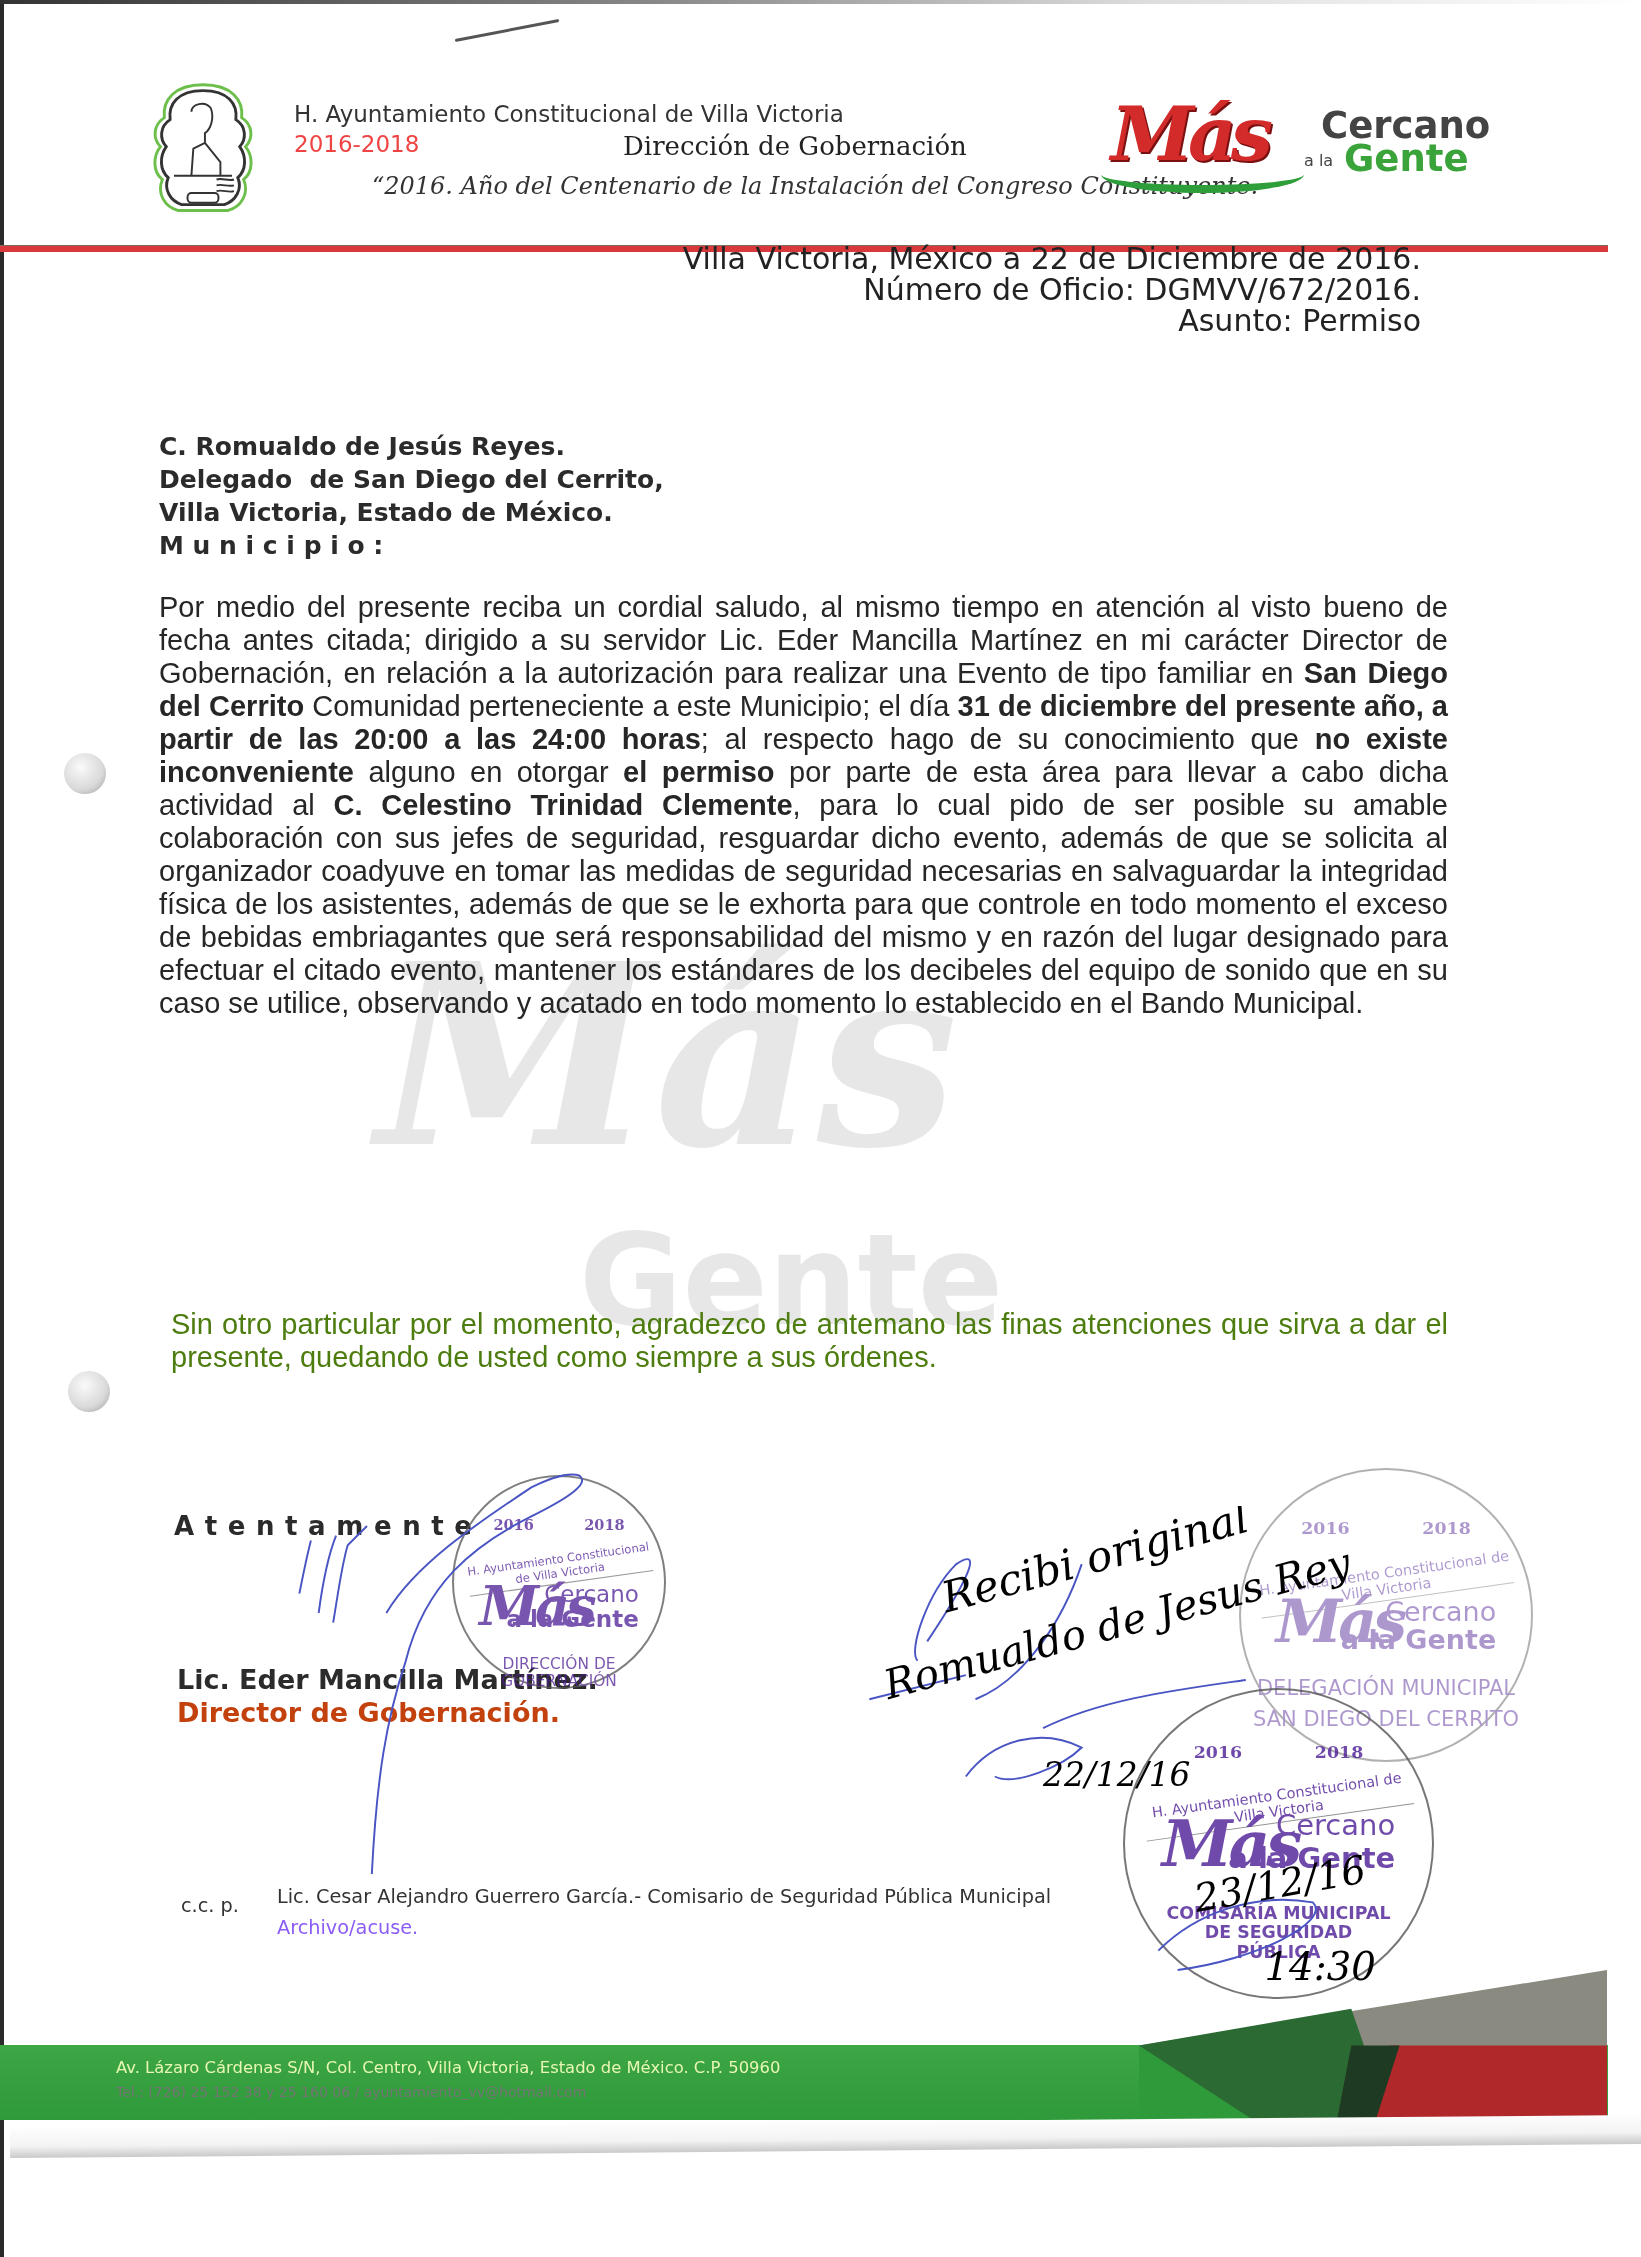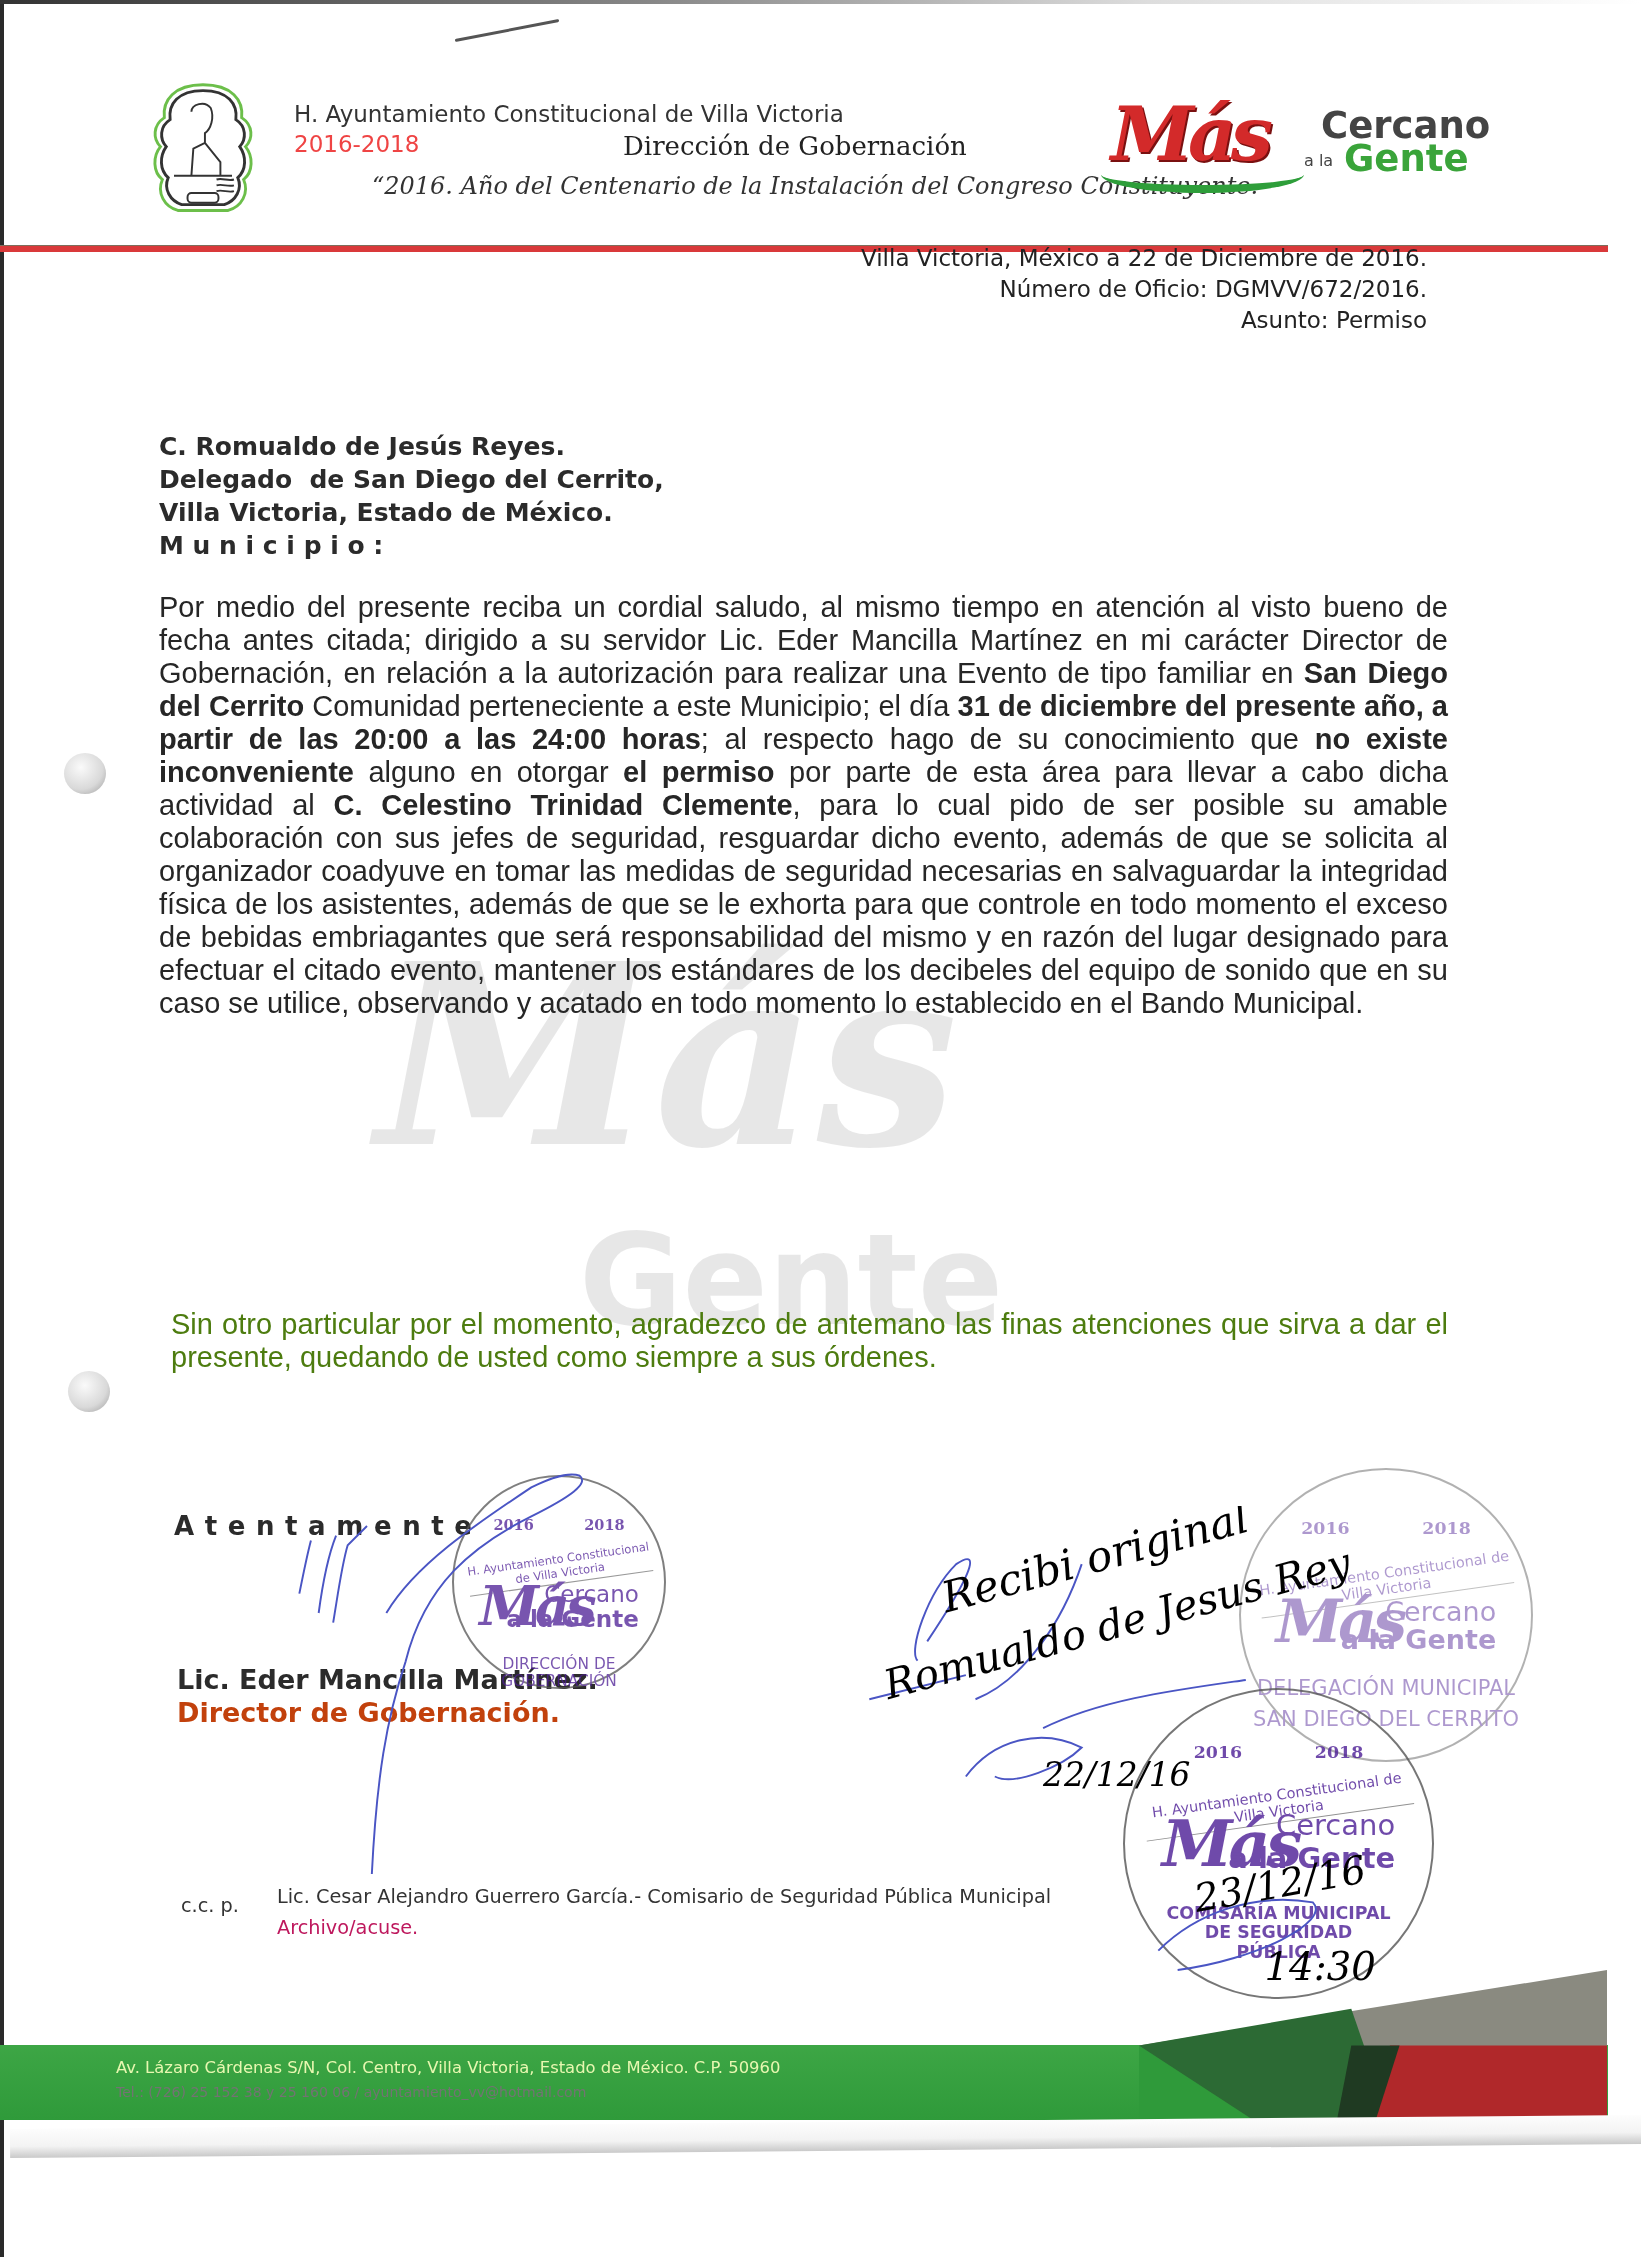--- a/index.html
+++ b/index.html
@@ -17,21 +17,21 @@
   .motto { position: absolute; left: 372px; top: 172px; font-family: "DejaVu Serif", serif; font-style: italic; font-size: 24px; color: #333; }
   .brand { position: absolute; left: 1101px; top: 85px; width: 406px; height: 106px; }
   .brand-mas { position: absolute; left: 9.7px; top: 11.6px; font-family: "DejaVu Serif", serif; font-weight: bold; font-style: italic; font-size: 75px; color: #d32a2a; letter-spacing: -5.8px; line-height: 1; text-shadow: 1.9px 1.9px 0 #7a1010; }
   .brand-swoosh { position: absolute; left: 0; top: 71px; width: 203px; height: 29px; border-bottom: 8.7px solid #2e9e3a; border-radius: 0 0 50% 50%; }
   .brand-cercano { position: absolute; left: 220px; top: 19.3px; font-size: 37px; font-weight: bold; color: #444; }
   .brand-ala { position: absolute; left: 203px; top: 66px; font-size: 16px; color: #444; }
   .brand-gente { position: absolute; left: 243px; top: 52px; font-size: 37px; font-weight: bold; color: #3aa43a; }
   .header-rule { position: absolute; left: 0; top: 245px; width: 1608px; height: 5.8px; background: #d9393a; border-top: 1.9px solid #7d6e5c; }
 
   
-  .meta { position: absolute; right: 214px; top: 243px; text-align: right; font-size: 23px; line-height: 31px; color: #222; }
+  .meta { position: absolute; right: 220px; top: 243px; text-align: right; font-size: 30px; line-height: 31px; color: #222; }
 
   
   .addr { position: absolute; left: 159px; top: 430px; font-size: 25px; font-weight: bold; line-height: 33px; color: #2b2b2b; }
   .addr .spaced { letter-spacing: 8.7px; }
 
   
   .body-text { position: absolute; left: 159px; top: 591px; width: 1289px; font-family: "Liberation Sans", sans-serif; font-size: 29px; line-height: 33px; text-align: justify; color: #262626; }
   .body-text b { font-weight: bold; }
   .closing { position: absolute; left: 171px; top: 1308px; width: 1277px; font-family: "Liberation Sans", sans-serif; font-size: 29px; line-height: 33px; text-align: justify; color: #4d7c0f; }
 
@@ -66,21 +66,21 @@
   .stamp-comisaria .s-cercano { top: 118px; font-size: 29px; }
   .stamp-comisaria .s-gente { top: 151px; font-size: 29px; }
   .stamp-comisaria .s-bottom { top: 214px; font-size: 17.4px; font-weight: bold; line-height: 19.3px; }
 
   .handwriting { position: absolute; pointer-events: none; }
   .hw-text { font-family: "DejaVu Serif", serif; font-style: italic; color: #3c45b8; }
 
   
   .ccp-label { position: absolute; left: 181px; top: 1894px; font-size: 19.3px; color: #333; }
   .ccp-line1 { position: absolute; left: 277px; top: 1885px; font-size: 19.3px; color: #333; }
-  .ccp-line2 { position: absolute; left: 277px; top: 1916px; font-size: 19.3px; color: #be185d; }
+  .ccp-line2 { position: absolute; left: 277px; top: 1916px; font-size: 19.3px; color: #8b5cf6; }
 
   
   .footer-band { position: absolute; left: 0; top: 2045px; width: 1608px; height: 75px; background: linear-gradient(180deg,#3da645 0%,#2f9a3a 100%); }
   .footer-deco { position: absolute; left: 1139px; top: 1970px; width: 468px; height: 151px; }
   .footer-addr { position: absolute; left: 116px; top: 2058px; font-size: 16.4px; color: #e7f7b0; }
   .footer-tel { position: absolute; left: 116px; top: 2084px; font-size: 14px; color: #737373; }
   .paper-fold { position: absolute; left: 9.7px; top: 2122px; width: 1632px; height: 29px; background: linear-gradient(180deg,#fdfdfd 0%,#f3f3f3 60%,#c9c9c9 100%); transform: rotate(-0.5deg); }
 </style>
 </head>
 <body>

